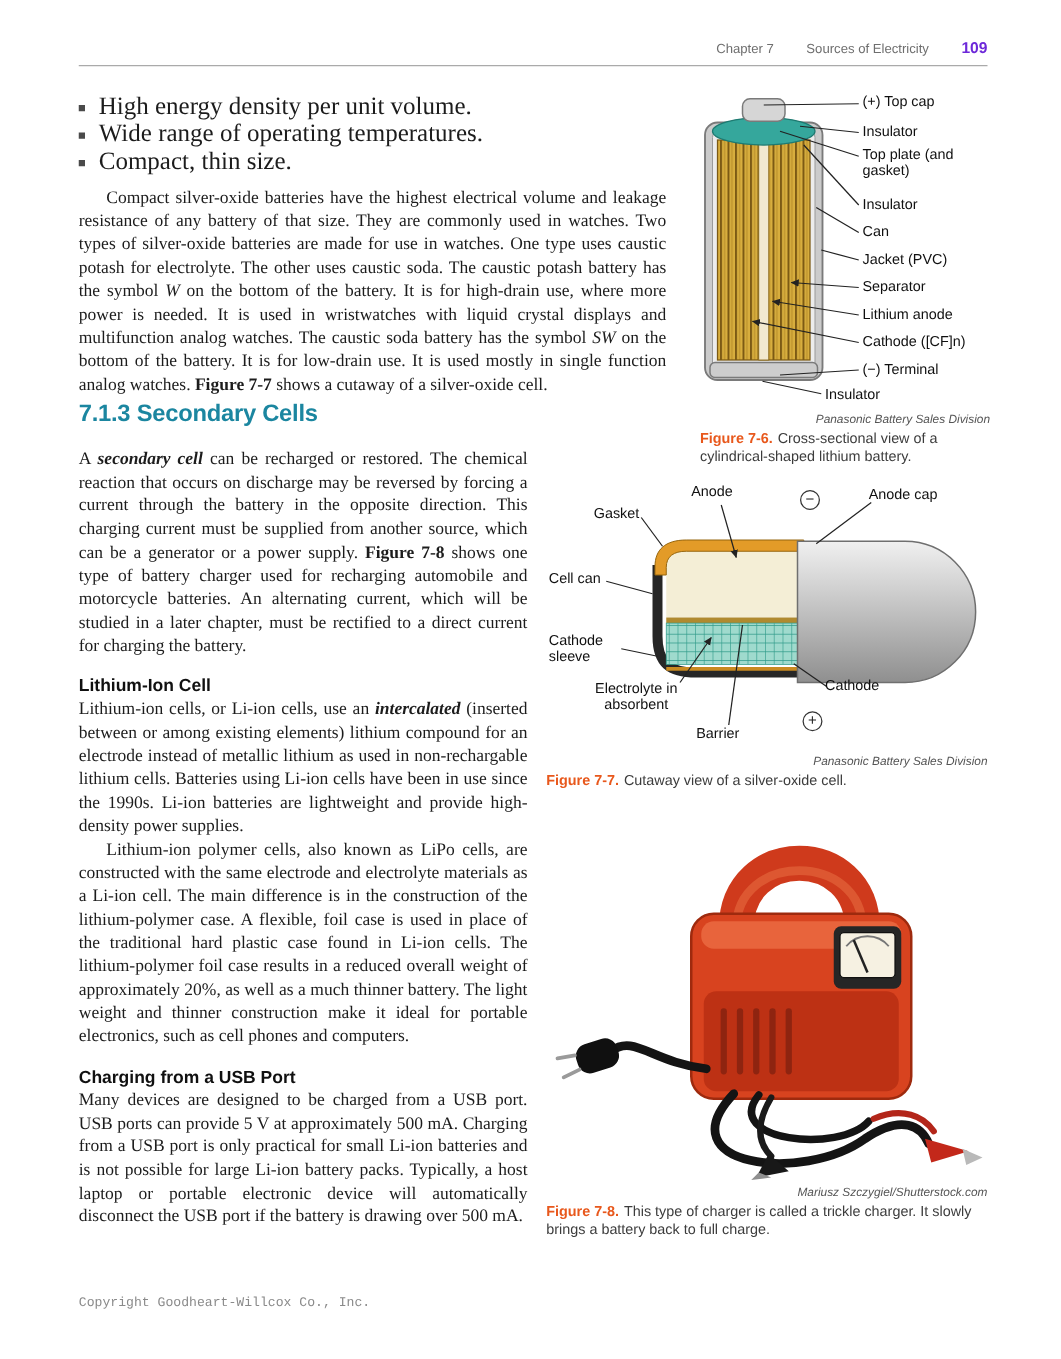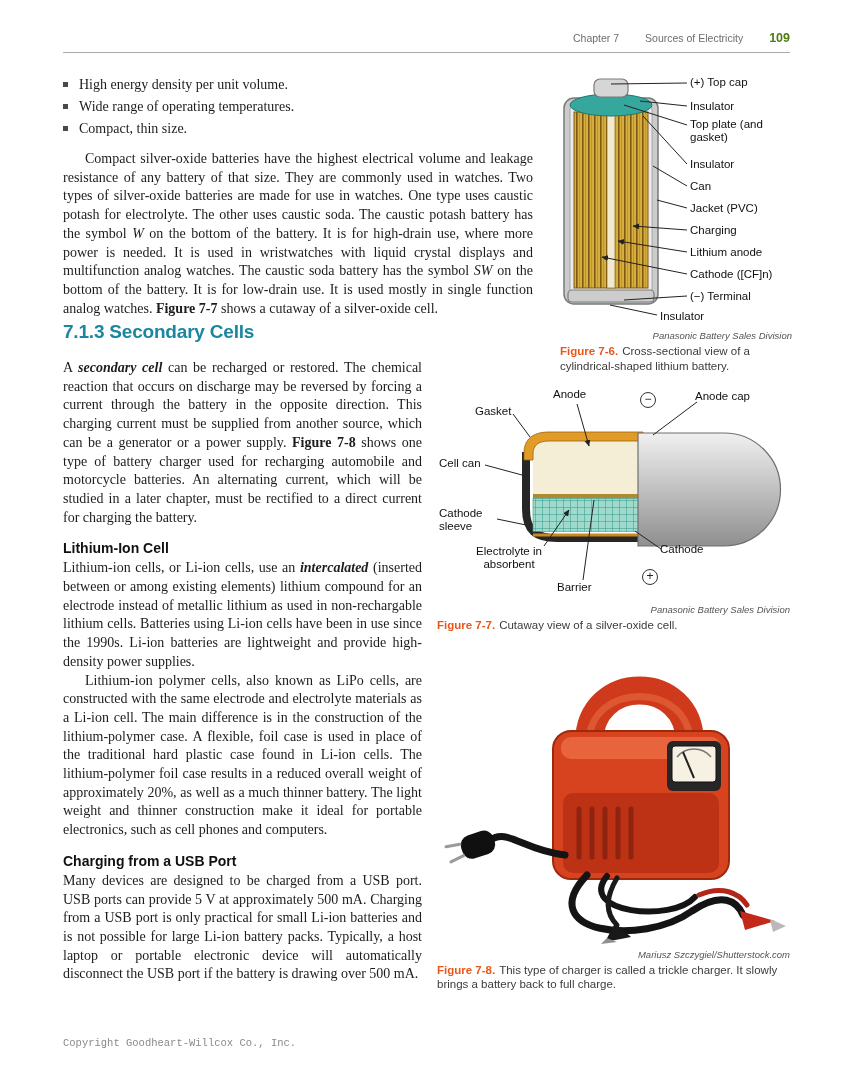--- a/index.html
+++ b/index.html
@@ -3,33 +3,33 @@
 <meta charset="utf-8">
 <style>
   * { margin:0; padding:0; box-sizing:border-box; }
   body { background:#ffffff; }
   .page { position:relative; width:849px; height:1087px; background:#ffffff; margin:0 auto;
           font-family:"Liberation Serif", serif; color:#1c1c1c; overflow:hidden; }
 
   
   .running-head { position:absolute; top:31px; right:59px; display:flex; align-items:baseline; gap:26px;
                   font-family:"Liberation Sans", sans-serif; font-size:10.5px; color:#6e6e6e; }
-  .running-head .pageno { font-size:12.5px; font-weight:bold; color:#4d7c0f; }
+  .running-head .pageno { font-size:12.5px; font-weight:bold; color:#6d28d9; }
   .head-rule { position:absolute; top:52px; left:63px; right:59px; height:1px; background:#aaaaaa; }
 
   
   .para { font-size:14px; line-height:18.7px; text-align:justify; }
   .indent { text-indent:22px; }
   i.em { font-style:italic; }
   .bd { font-weight:bold; }
   .bi { font-weight:bold; font-style:italic; }
 
   .top-left { position:absolute; left:63px; top:74px; width:470px; }
   .bullets { list-style:none; margin-bottom:10px; }
-  .bullets li { display:flex; align-items:baseline; gap:11px; font-size:14px; line-height:22px; }
+  .bullets li { display:flex; align-items:baseline; gap:11px; font-size:20px; line-height:22px; }
   .sq { width:5px; height:5px; background:#4a4a4a; flex:0 0 auto; transform:translateY(-2px); }
 
   .col-left { position:absolute; left:63px; top:321px; width:359px; }
   h2.sec-head { font-family:"Liberation Sans", sans-serif; font-size:19px; color:#1b86a0; font-weight:bold;
                 margin-bottom:16px; letter-spacing:-0.2px; }
   h3.sub-head { font-family:"Liberation Sans", sans-serif; font-size:14px; color:#101010; font-weight:bold;
                 margin-top:13px; margin-bottom:3px; }
 
   
   .fig, .fig * { font-family:"Liberation Sans", sans-serif; }
@@ -119,21 +119,21 @@
           <path d="M84,226 L147,222"></path>
           <path d="M70,231 L117,241"></path>
         </g>
       </svg>
       <div class="flabel" style="left:150px;top:2px">(+) Top cap</div>
       <div class="flabel" style="left:150px;top:26px">Insulator</div>
       <div class="flabel wrap" style="left:150px;top:44px;width:80px">Top plate (and gasket)</div>
       <div class="flabel" style="left:150px;top:84px">Insulator</div>
       <div class="flabel" style="left:150px;top:106px">Can</div>
       <div class="flabel" style="left:150px;top:128px">Jacket (PVC)</div>
-      <div class="flabel" style="left:150px;top:150px">Charging</div>
+      <div class="flabel" style="left:150px;top:150px">Separator</div>
       <div class="flabel" style="left:150px;top:172px">Lithium anode</div>
       <div class="flabel" style="left:150px;top:194px">Cathode ([CF]n)</div>
       <div class="flabel" style="left:150px;top:216px">(−) Terminal</div>
       <div class="flabel" style="left:120px;top:236px">Insulator</div>
     </div>
     <div class="credit">Panasonic Battery Sales Division</div>
     <figcaption class="caption">
       <span class="figno">Figure 7-6.</span><span>Cross-sectional view of a cylindrical-shaped lithium battery.</span>
     </figcaption>
   </figure>

